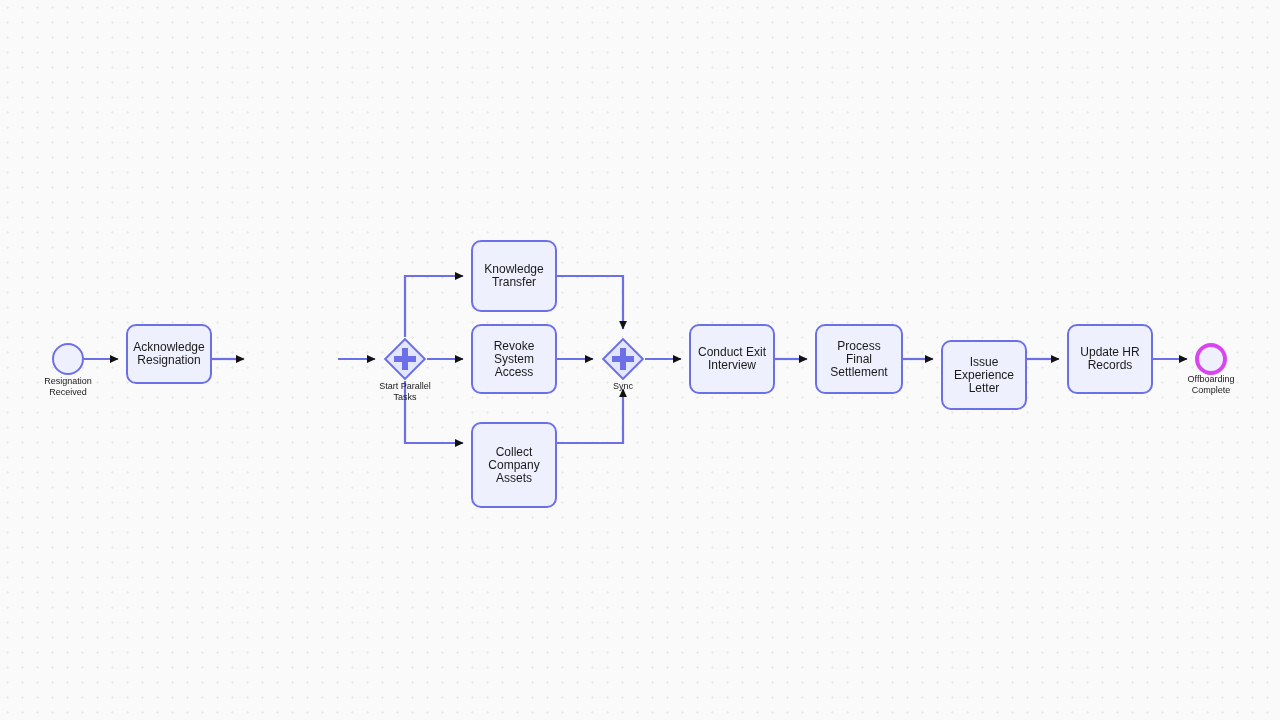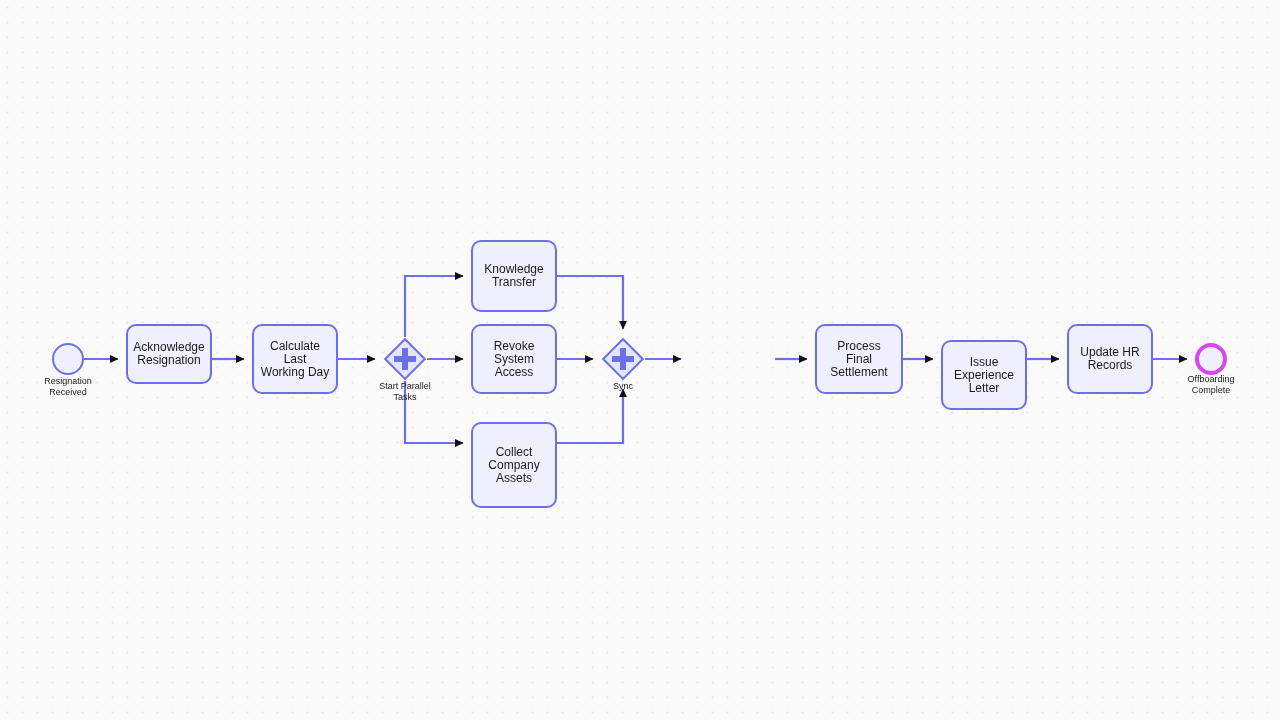--- a/index.html
+++ b/index.html
@@ -159,24 +159,20 @@
   <div class="node event start" style="left:52px; top:343px; width:32px; height:32px;">
     <span class="event-label">Resignation
 Received</span>
   </div>
 
   <div class="node task" style="left:126px; top:324px; width:86px; height:60px;">
     <span class="task-label">Acknowledge
 Resignation</span>
   </div>
 
-  <div class="node task" style="left:252px; top:324px; width:86px; height:70px;">
-    <span class="task-label">Calculate Last
-Working Day</span>
-  </div>
 
   <div class="node gateway" style="left:383px; top:337px;">
     <div class="diamond"></div>
     <div class="plus-h"></div>
     <div class="plus-v"></div>
     <span class="gateway-label">Start Parallel
 Tasks</span>
   </div>
 
   <div class="node task" style="left:471px; top:240px; width:86px; height:72px;">
@@ -195,20 +191,24 @@
 Assets</span>
   </div>
 
   <div class="node gateway" style="left:601px; top:337px;">
     <div class="diamond"></div>
     <div class="plus-h"></div>
     <div class="plus-v"></div>
     <span class="gateway-label">Sync</span>
   </div>
 
+  <div class="node task" style="left:689px; top:324px; width:86px; height:70px;">
+    <span class="task-label">Conduct Exit
+Interview</span>
+  </div>
 
   <div class="node task" style="left:815px; top:324px; width:88px; height:70px;">
     <span class="task-label">Process Final
 Settlement</span>
   </div>
 
   <div class="node task" style="left:941px; top:340px; width:86px; height:70px;">
     <span class="task-label">Issue
 Experience
 Letter</span>

